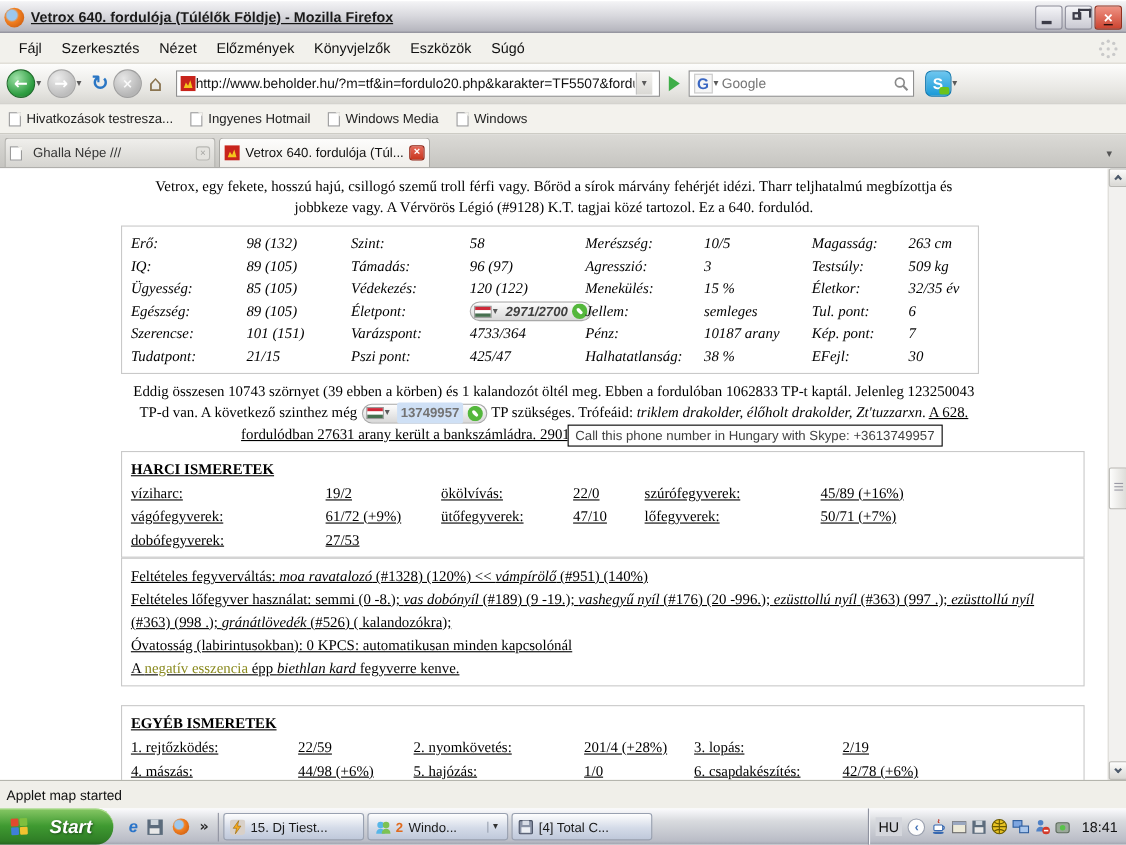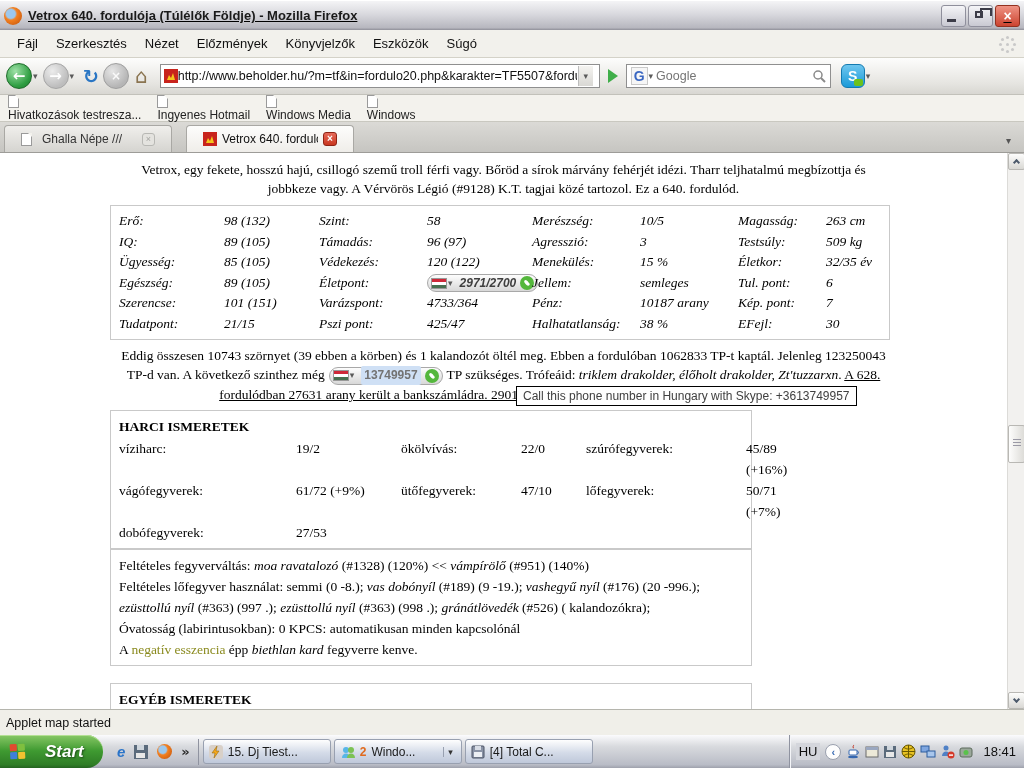--- a/index.html
+++ b/index.html
@@ -64,52 +64,52 @@
     font-family:"Liberation Sans",sans-serif; }
   .skypebtn { width:24px; height:24px; margin-left:10px; border-radius:6px; position:relative;
     background:linear-gradient(180deg,#6ec6ef,#1a9ad8); border:1px solid #147ab0; color:#fff;
     font-weight:bold; font-size:14px; text-align:center; line-height:22px; }
   .skypebtn::after { content:""; position:absolute; right:1px; bottom:1px; width:9px; height:7px;
     background:#6cc21c; border-radius:2px; }
 
   
   .bookmarksbar { position:absolute; top:95px; left:0; width:1024px; height:27px; background:#f3f2ed;
     border-bottom:1px solid #c9c8c0; display:flex; align-items:center; padding:0 8px; }
-  .bmitem { display:flex; align-items:flex-start; margin-right:16px; font-size:12px; color:#222;flex-direction:column; }
+  .bmitem { display:flex; align-items:flex-end; margin-right:16px; font-size:12px; color:#222; }
   .pageicon { width:11px; height:13px; background:#fff; border:1px solid #9a9a9a; margin-right:5px; position:relative; }
   .pageicon::after { content:""; position:absolute; right:-1px; top:-1px; border-left:4px solid transparent;
     border-top:4px solid #f3f2ed; }
 
   
   .tabstrip { position:absolute; top:122px; left:0; width:1024px; height:31px;
     background:linear-gradient(180deg,#dbdad6,#c6c5c1); border-bottom:1px solid #9d9c98;
     display:flex; align-items:flex-end; padding:0 4px; }
-  .tab { width:168px; height:27px; display:flex; align-items:center; padding:0 16px;
-    border:1px solid #a9a8a4; border-bottom:none; border-radius:4px 4px 0 0; margin-right:14px;
+  .tab { width:192px; height:27px; display:flex; align-items:center; padding:0 4px;
+    border:1px solid #a9a8a4; border-bottom:none; border-radius:4px 4px 0 0; margin-right:3px;
     background:linear-gradient(180deg,#f0efec,#d5d4d0); font-size:12px; color:#333; }
   .tab.active { background:linear-gradient(180deg,#fdfdfc,#efede9); color:#111; }
   .tab .lbl { flex:1; white-space:nowrap; overflow:hidden; margin:0 5px; }
   .tabclose-dim { width:13px; height:13px; border:1px solid #b8b8b4; border-radius:3px; color:#a5a5a2;
     font-size:9px; line-height:11px; text-align:center; background:#e4e3df; }
   .tabclose-red { width:14px; height:14px; border:1px solid #8f2315; border-radius:3px; color:#fff;
     font-size:10px; font-weight:bold; line-height:12px; text-align:center;
     background:linear-gradient(180deg,#e66a5a,#c8361f); }
   .tablist-dd { margin-left:auto; margin-bottom:6px; font-size:10px; color:#555; padding:0 6px; }
 
   
   .content { position:absolute; top:153px; left:0; width:1024px; height:556px; background:#fff;
     font-family:"Liberation Serif","DejaVu Serif",serif; font-size:13.5px; color:#000; overflow:hidden; }
   .content .inner { width:1007px; }
   .intro { margin:7px 120px 0; text-align:center; line-height:19px; }
   .statbox { width:780px; margin:7px 0 0 110px; border:1px solid #c9c9c9; padding:5px 0 5px 8px; }
   .statrow { display:grid; grid-template-columns:105px 95px 108px 105px 108px 98px 88px 1fr;
     line-height:20.5px; align-items:center;font-style:italic; }
   .tp { margin:6px 112px 0; text-align:center; line-height:19px; }
   .tp .und { text-decoration:underline; }
-  .secbox { width:642px; margin:0 0 0 110px; border:1px solid #c9c9c9; padding:5px 8px; }
+  .secbox { width:876px; margin:0 0 0 110px; border:1px solid #c9c9c9; padding:5px 8px;text-decoration:underline; }
   .secbox.harci { margin-top:6px; }
   .secbox.cond { line-height:21px; }
   .secbox.egyeb { margin-top:17px; }
   .sectitle { font-weight:bold; line-height:22px; }
   .harcirow { display:grid; grid-template-columns:177px 105px 120px 65px 160px 1fr; line-height:21px; }
   .egyebrow { display:grid; grid-template-columns:152px 105px 155px 100px 135px 1fr; line-height:21px; }
   .olive { color:#8a8a1e; }
 
   
   .skypepill { display:inline-flex; align-items:center; height:18px; border:1px solid #a8a8a8;

